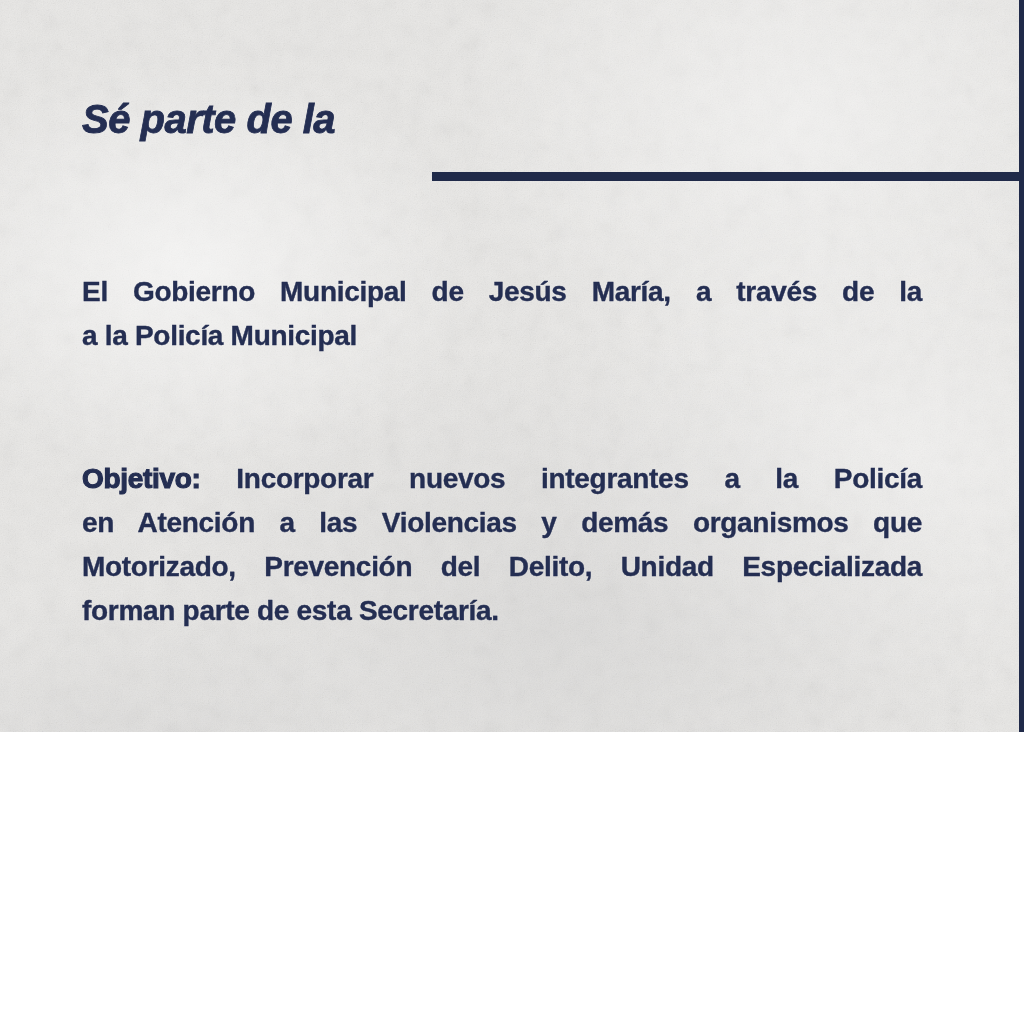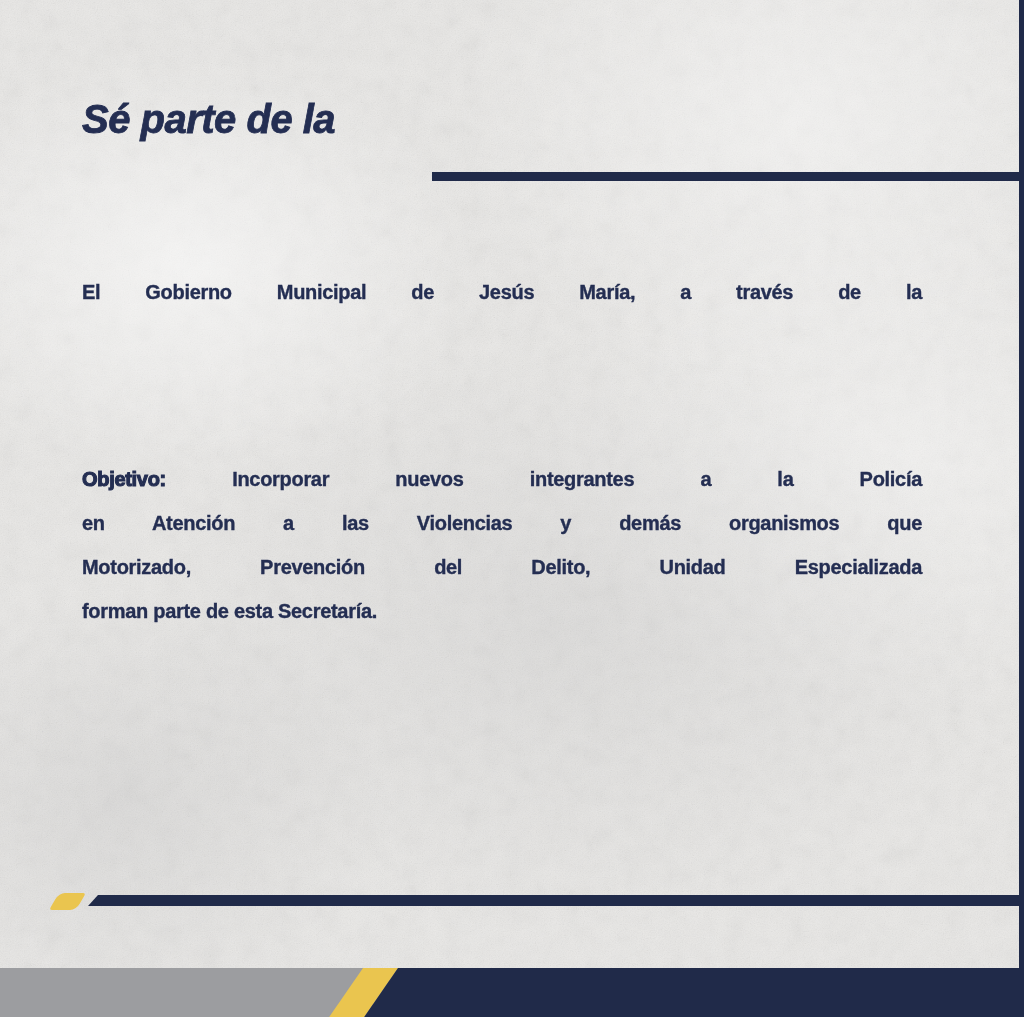--- a/index.html
+++ b/index.html
@@ -1,19 +1,19 @@
 <!DOCTYPE html>
 <html><head>
 <meta charset="utf-8">
 <style>
   html, body { margin: 0; padding: 0; }
   #canvas {
     position: relative;
     width: 1024px;
-    height: 1017px;
+    height: 732px;
     background: #eae9e7;
     overflow: hidden;
     font-family: "Liberation Sans", sans-serif;
   }
   
   #texture-svg {
     position: absolute;
     left: 0; top: 0;
     width: 1024px; height: 1024px;
     pointer-events: none;
@@ -56,21 +56,21 @@
     width: 592px; height: 9px;
     background: #202a49;
   }
 
   
   .para {
     position: absolute;
     left: 82px;
     width: 840px;
     color: #242e52;
-    font-size: 20px;
+    font-size: 28px;
     font-weight: 700;
     line-height: 44px;
     letter-spacing: -0.3px;
     -webkit-text-stroke: 0.35px #242e52;
   }
   .para .line {
     text-align: justify;
     text-align-last: justify;
   }
   .para .line.last {
@@ -145,20 +145,21 @@
 
   <div class="right-stripe"></div>
 
   <div class="heading">
     <div>Sé parte de la</div>
   </div>
   <div class="heading-rule"></div>
 
   <div class="para" id="intro-paragraph">
     <div class="line">El Gobierno Municipal de Jesús María, a través de la</div>
+    <div class="line last">a la Policía Municipal</div>
   </div>
 
   <div class="para" id="objective-paragraph">
     <div class="line"><span class="xbold">Objetivo:</span> <span>Incorporar nuevos integrantes a la Policía</span></div>
     <div class="line">en Atención a las Violencias y demás organismos que</div>
     <div class="line">Motorizado, Prevención del Delito, Unidad Especializada</div>
     <div class="line last">forman parte de esta Secretaría.</div>
   </div>
 
   <div class="footer-accent"></div>

